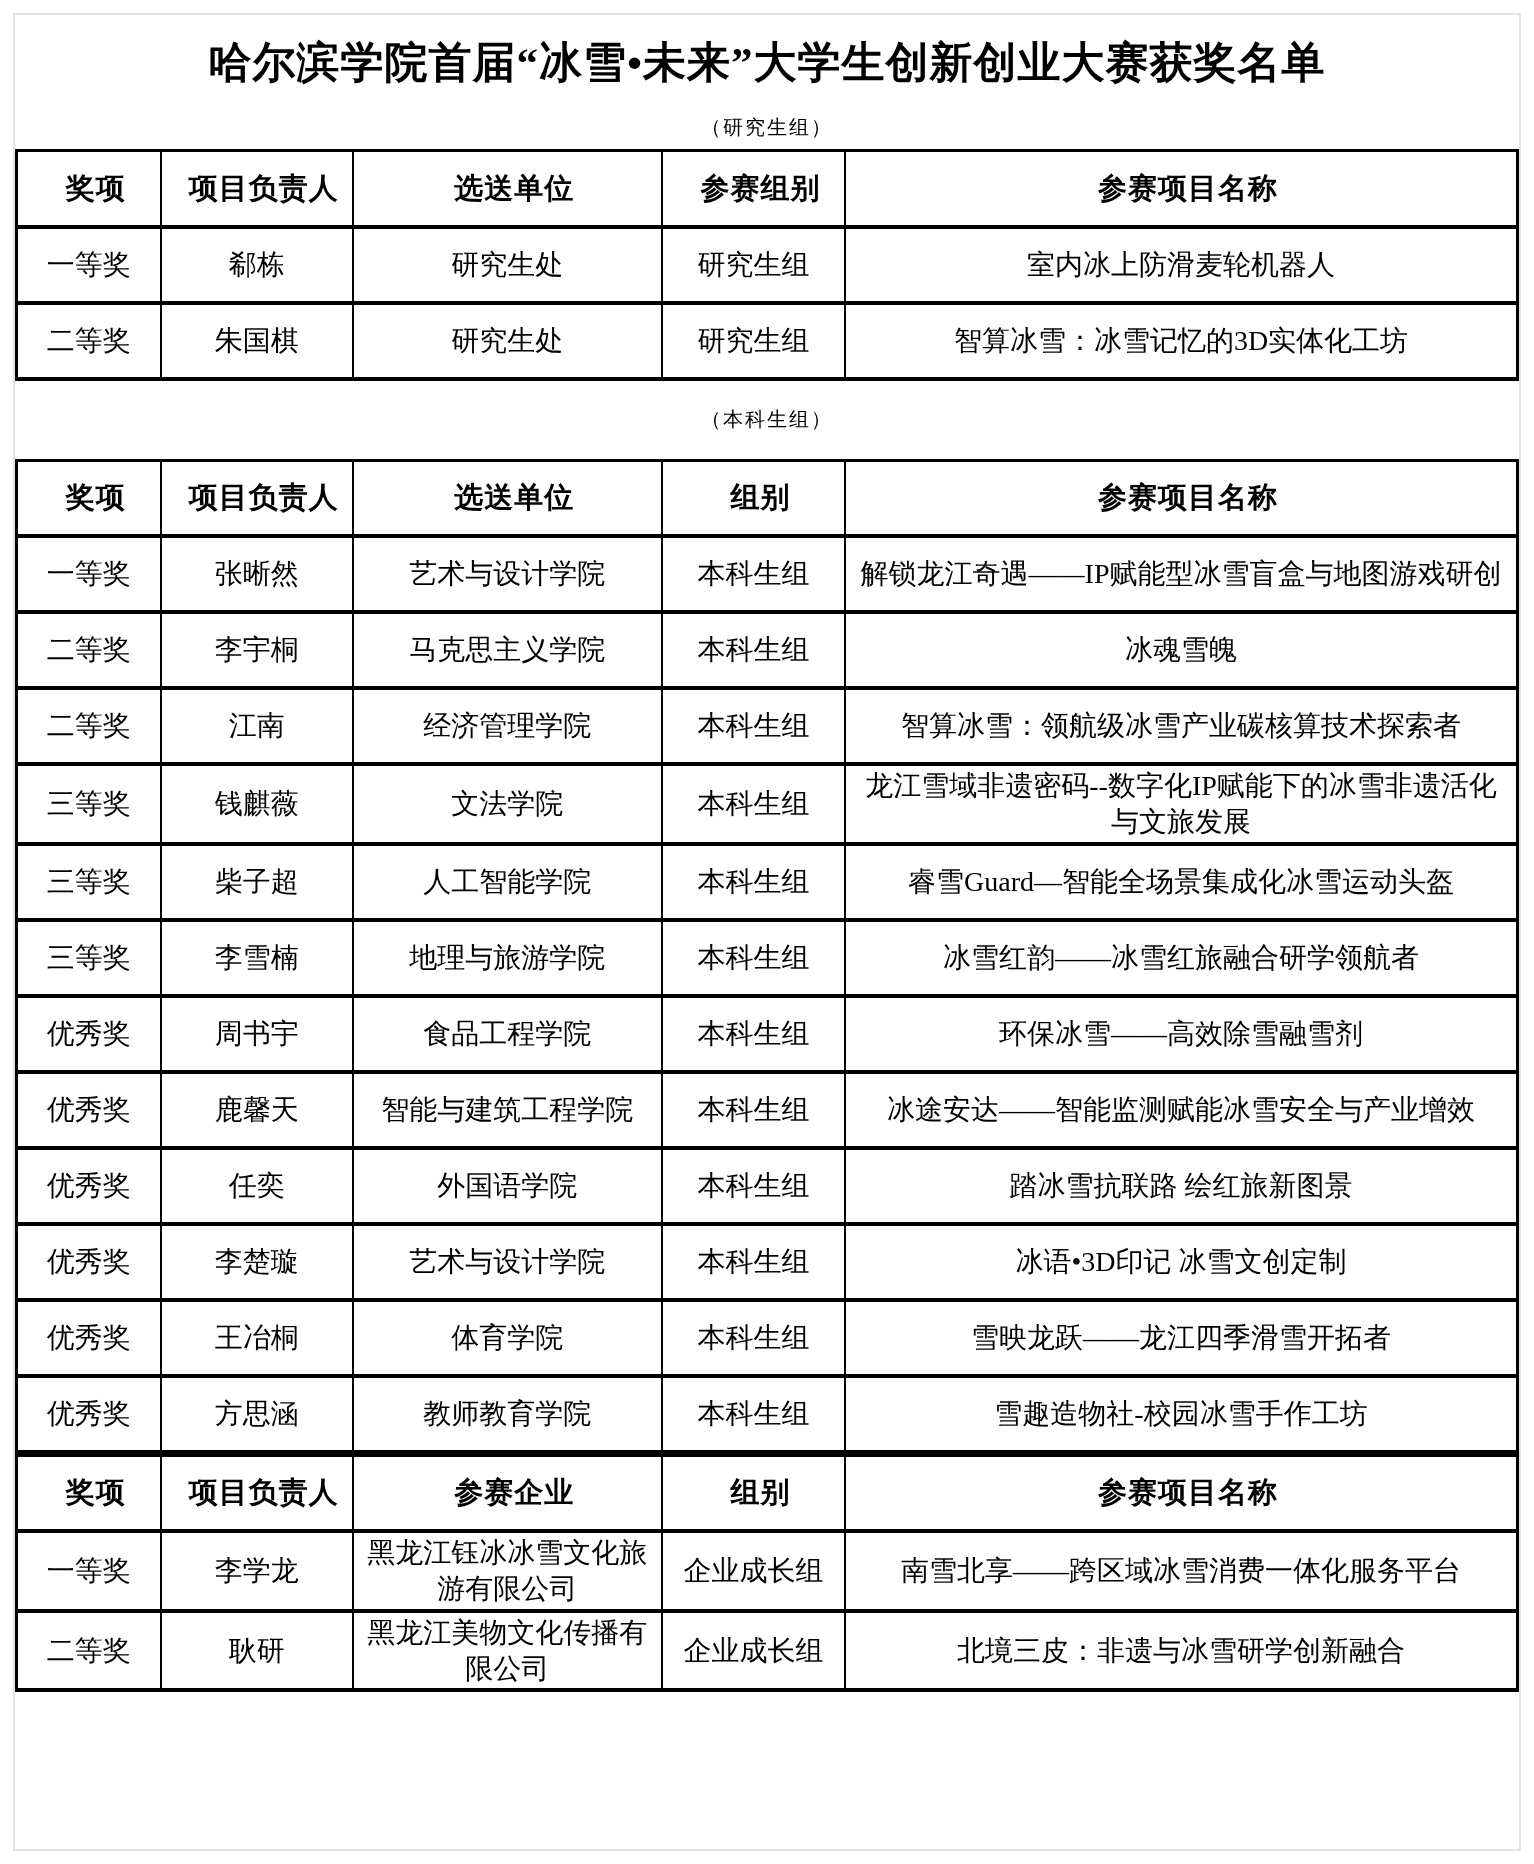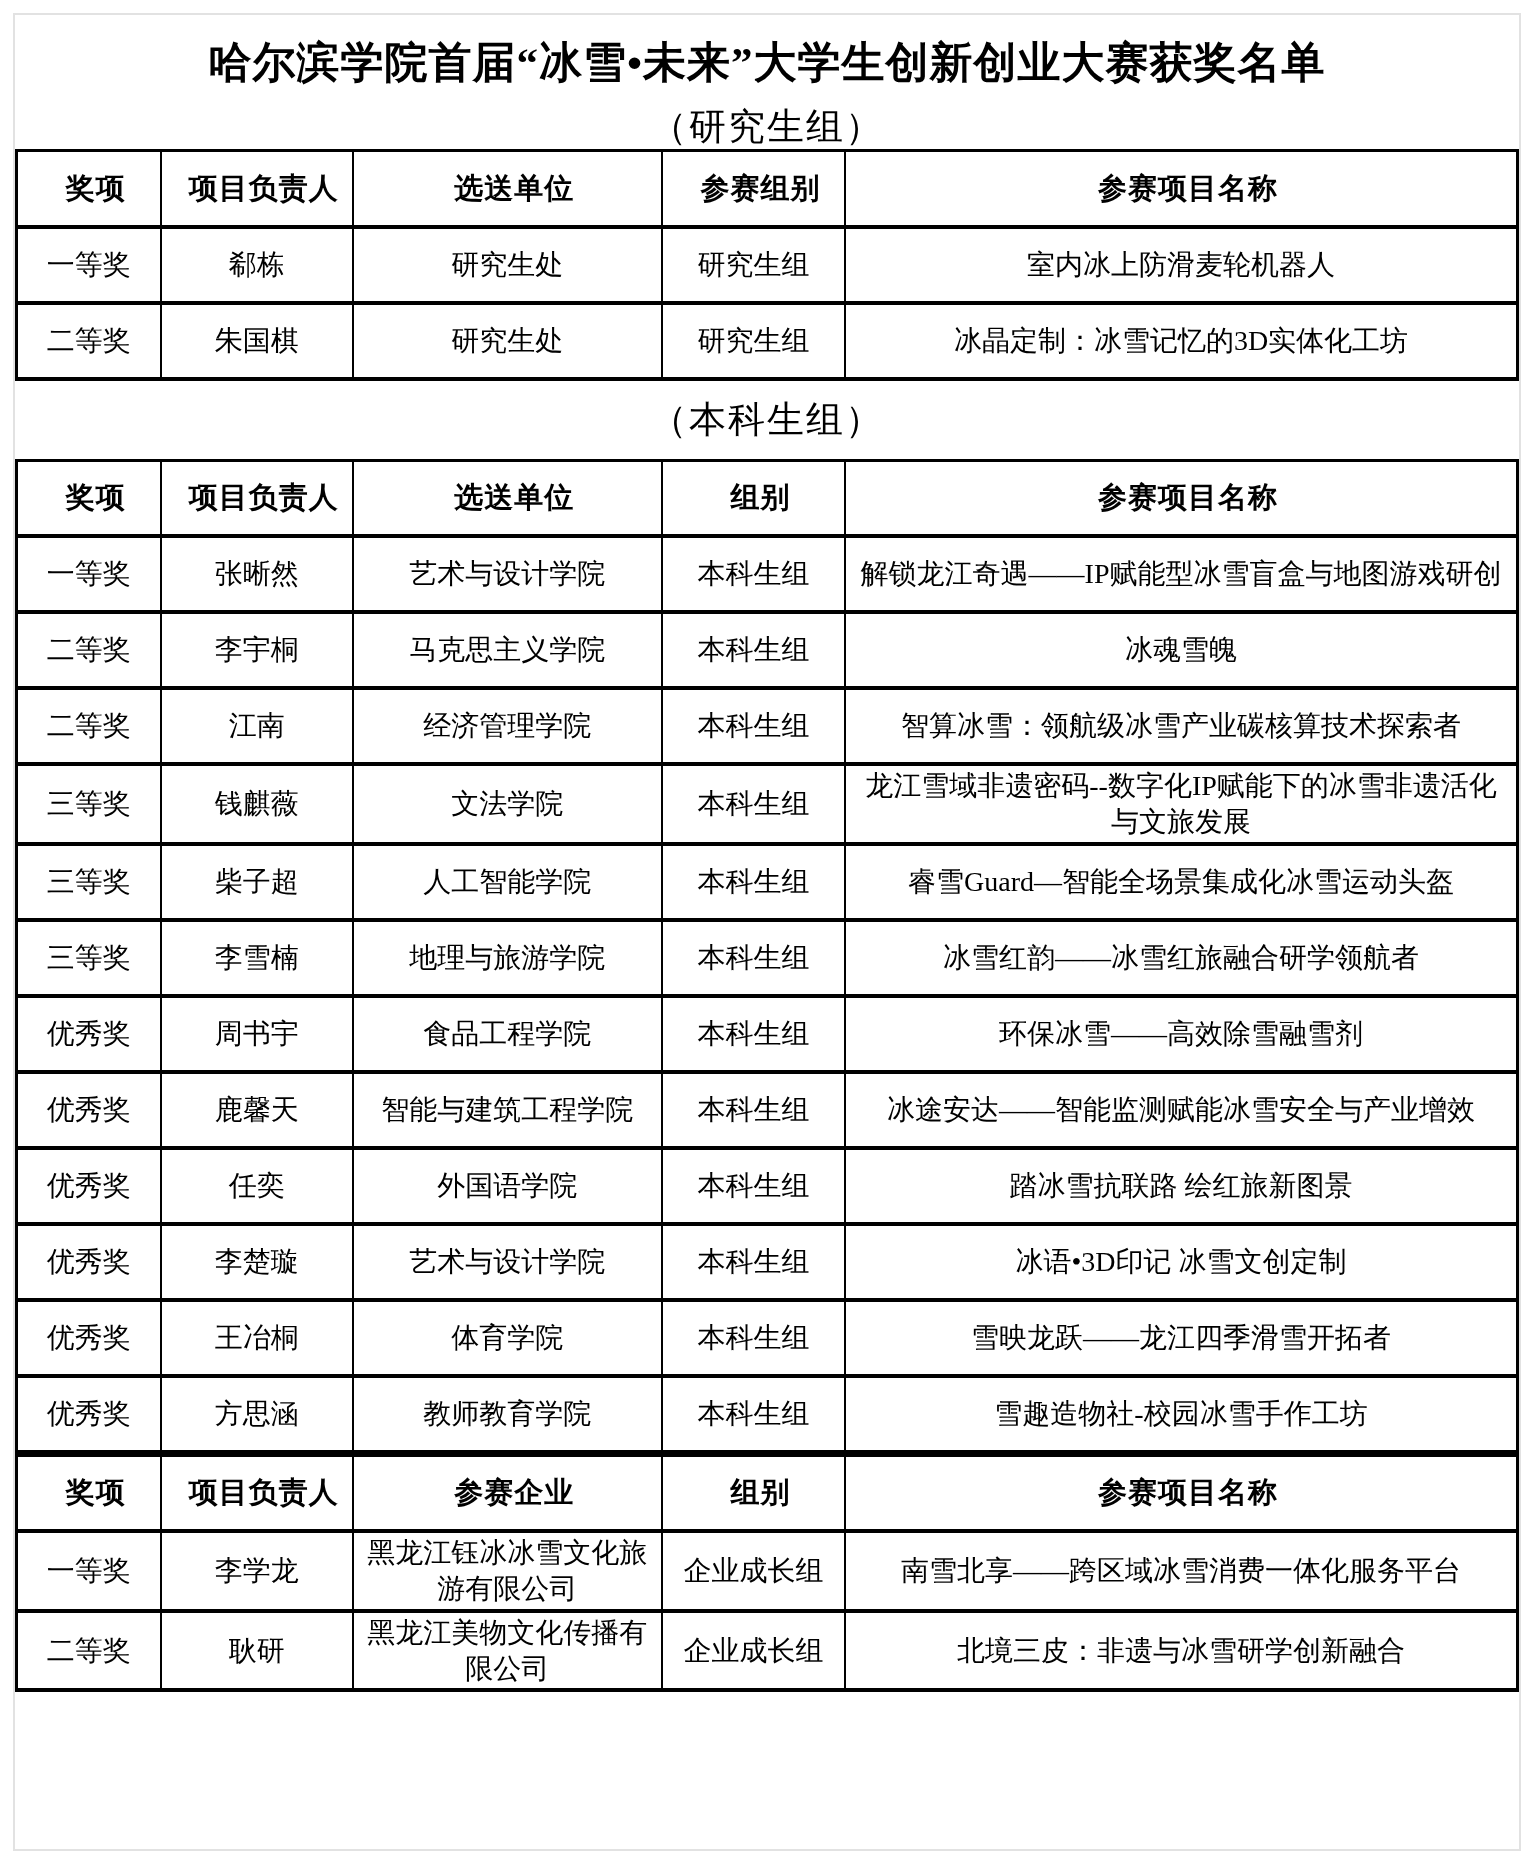--- a/index.html
+++ b/index.html
@@ -27,21 +27,21 @@
     padding-top: 16px;
     height: 74px;
     font-size: 43px;
     font-weight: bold;
     text-align: center;
     letter-spacing: 1px;
     line-height: 64px;
     white-space: nowrap;
   }
   .section-heading {
-    font-size: 37px;
+    font-size: 20px;
     text-align: left;
     display: flex;
     align-items: center;
     justify-content: center;
     height: 78px;
     letter-spacing: 2px;
   }
   .section-heading.first {
     height: 44px;
   }
@@ -116,21 +116,21 @@
               <td>郗栋</td>
               <td>研究生处</td>
               <td>研究生组</td>
               <td>室内冰上防滑麦轮机器人</td>
             </tr>
             <tr>
               <td>二等奖</td>
               <td>朱国棋</td>
               <td>研究生处</td>
               <td>研究生组</td>
-              <td>冰晶定制：冰雪记忆的3D实体化工坊</td>
+              <td>智算冰雪：冰雪记忆的3D实体化工坊</td>
             </tr>
           </tbody>
         </table>
       </div>
       <div>
         <div class="section-heading">（本科生组）</div>
         <table class="award-table">
           <colgroup>
             <col class="c-award">
             <col class="c-leader">

